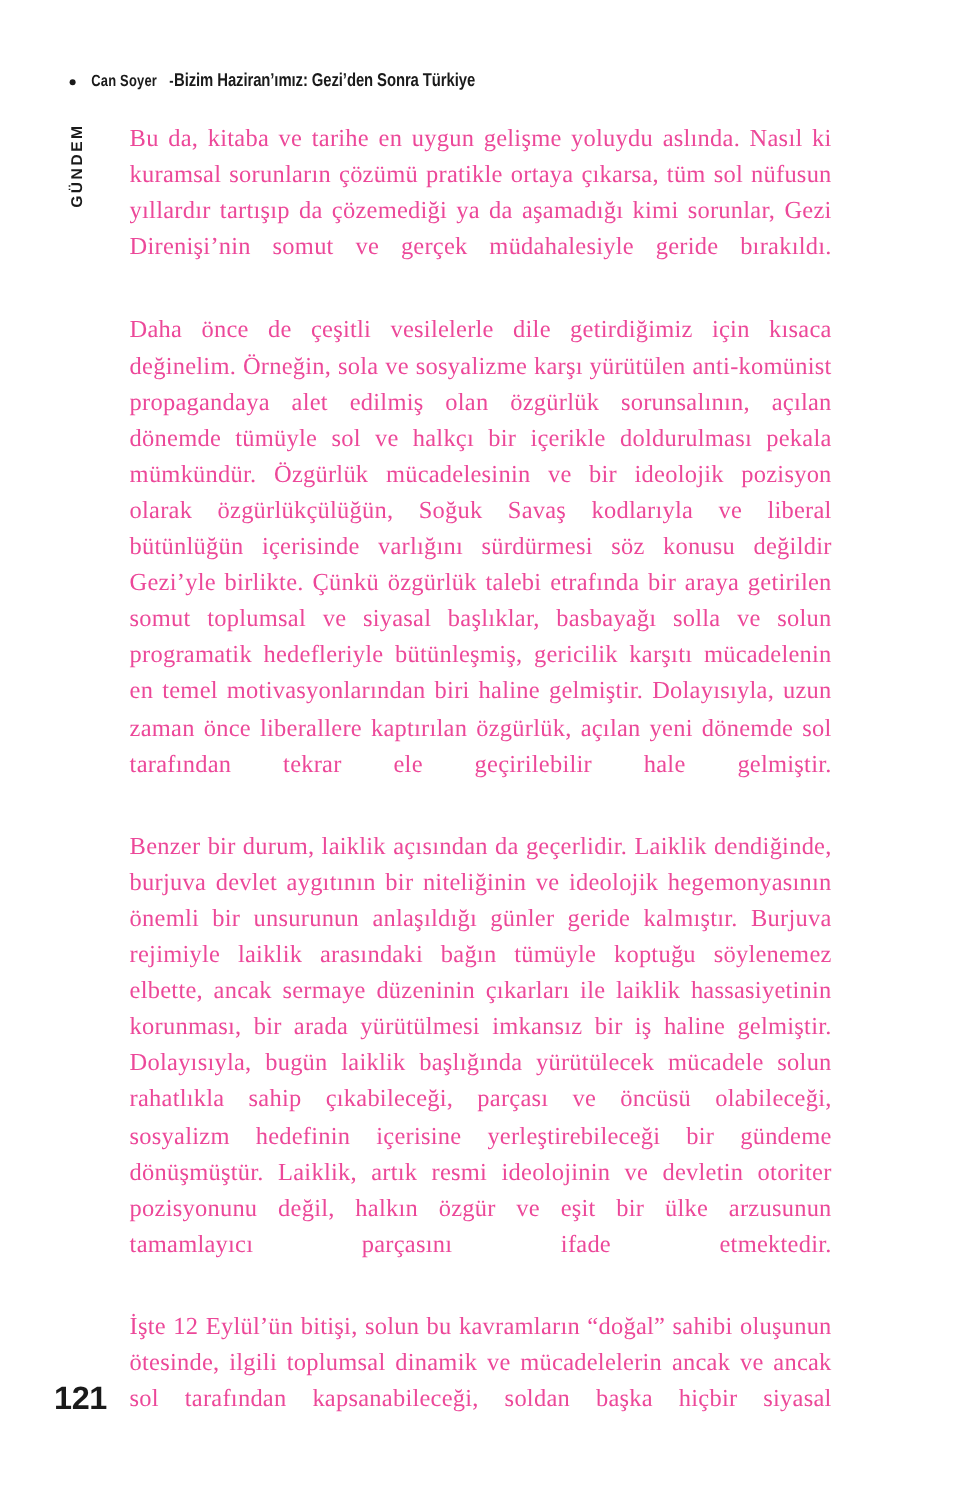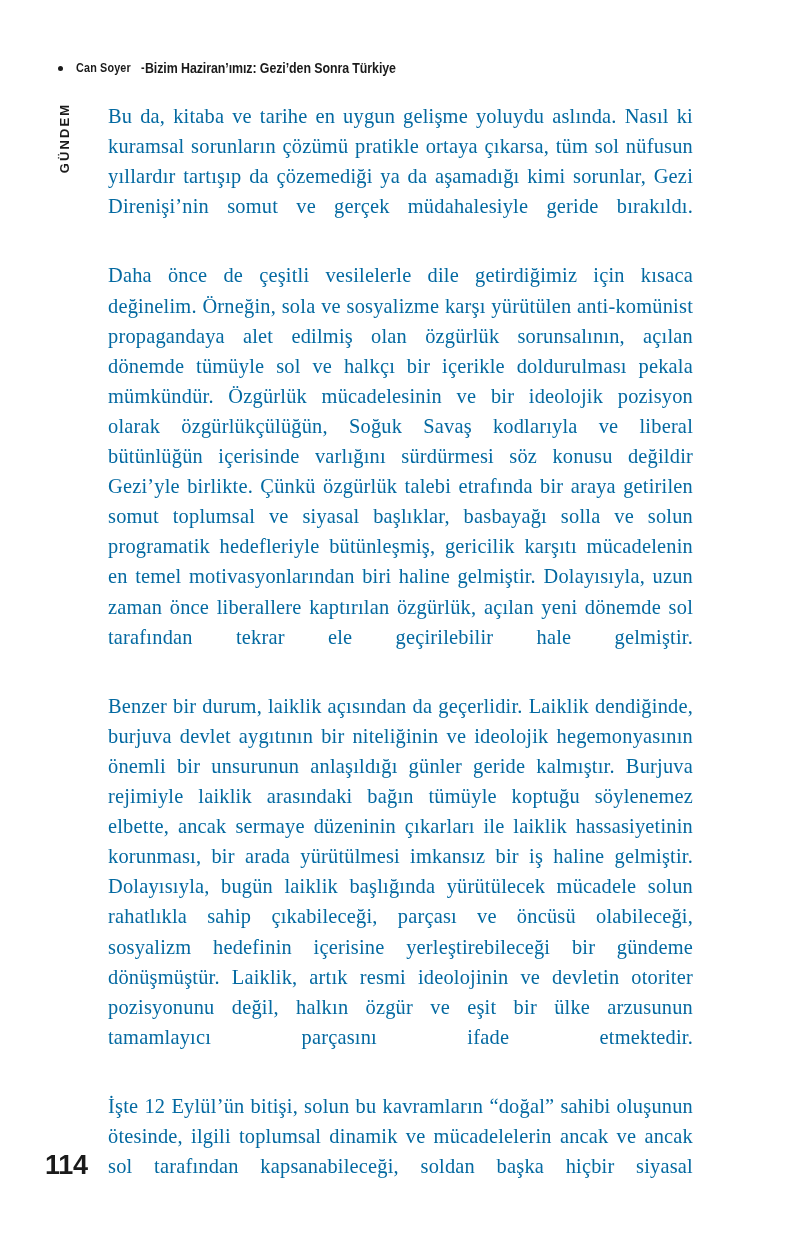--- a/index.html
+++ b/index.html
@@ -96,21 +96,21 @@
     top: 101px;
     width: 585px;
   }
   .para {
     margin: 0 0 9px 0;
     font-size: 20.4px;
     line-height: 30.1px;
     text-align: justify;
     text-justify: inter-word;
     hyphens: manual;
-    color: #0369a1;
+    color: #ec4899;
     letter-spacing: 0.01em;
     word-spacing: 0.005em;
   }
   .para:last-child {
     margin-bottom: 0;
   }
   
   .para::after {
     content: "";
     display: inline-block;
@@ -144,15 +144,15 @@
 
   <div class="section-tab">GÜNDEM</div>
 
   <div class="text-column">
     <p class="para">Bu da, kitaba ve tarihe en uygun gelişme yoluydu aslında. Nasıl ki kuramsal sorunların çözümü pratikle ortaya çıkarsa, tüm sol nüfusun yıllardır tartışıp da çözemediği ya da aşamadığı kimi sorunlar, Gezi Direnişi’nin somut ve gerçek müdahalesiyle geride bırakıldı.</p>
     <p class="para">Daha önce de çeşitli vesilelerle dile getirdiğimiz için kısaca değinelim. Örneğin, sola ve sosyalizme karşı yürütülen anti-komünist propagandaya alet edilmiş olan özgürlük sorunsalının, açılan dönemde tümüyle sol ve halkçı bir içerikle doldurulması pekala mümkündür. Özgürlük mücadelesinin ve bir ideolojik pozisyon olarak özgürlükçülüğün, Soğuk Savaş kodlarıyla ve liberal bütünlüğün içerisinde varlığını sürdürmesi söz konusu değildir Gezi’yle birlikte. Çünkü özgürlük talebi etrafında bir araya getirilen somut toplumsal ve siyasal başlıklar, basbayağı solla ve solun programatik hedefleriyle bütünleşmiş, gericilik karşıtı mücadelenin en temel motivasyonlarından biri haline gelmiştir. Dolayısıyla, uzun zaman önce liberallere kaptırılan özgürlük, açılan yeni dönemde sol tarafından tekrar ele geçirilebilir hale gelmiştir.</p>
     <p class="para">Benzer bir durum, laiklik açısından da geçerlidir. Laiklik dendiğinde, burjuva devlet aygıtının bir niteliğinin ve ideolojik hegemonyasının önemli bir unsurunun anlaşıldığı günler geride kalmıştır. Burjuva rejimiyle laiklik arasındaki bağın tümüyle koptuğu söylenemez elbette, ancak sermaye düzeninin çıkarları ile laiklik hassasiyetinin korunması, bir arada yürütülmesi imkansız bir iş haline gelmiştir. Dolayısıyla, bugün laiklik başlığında yürütülecek mücadele solun rahatlıkla sahip çıkabileceği, parçası ve öncüsü olabileceği, sosyalizm hedefinin içerisine yerleştirebileceği bir gündeme dönüşmüştür. Laiklik, artık resmi ideolojinin ve devletin otoriter pozisyonunu değil, halkın özgür ve eşit bir ülke arzusunun tamamlayıcı parçasını ifade etmektedir.</p>
     <p class="para">İşte 12 Eylül’ün bitişi, solun bu kavramların “doğal” sahibi oluşunun ötesinde, ilgili toplumsal dinamik ve mücadelelerin ancak ve ancak sol tarafından kapsanabileceği, soldan başka hiçbir siyasal</p>
   </div>
 
-  <div class="folio">114</div>
+  <div class="folio">121</div>
 
 </div>
 
 </body></html>

